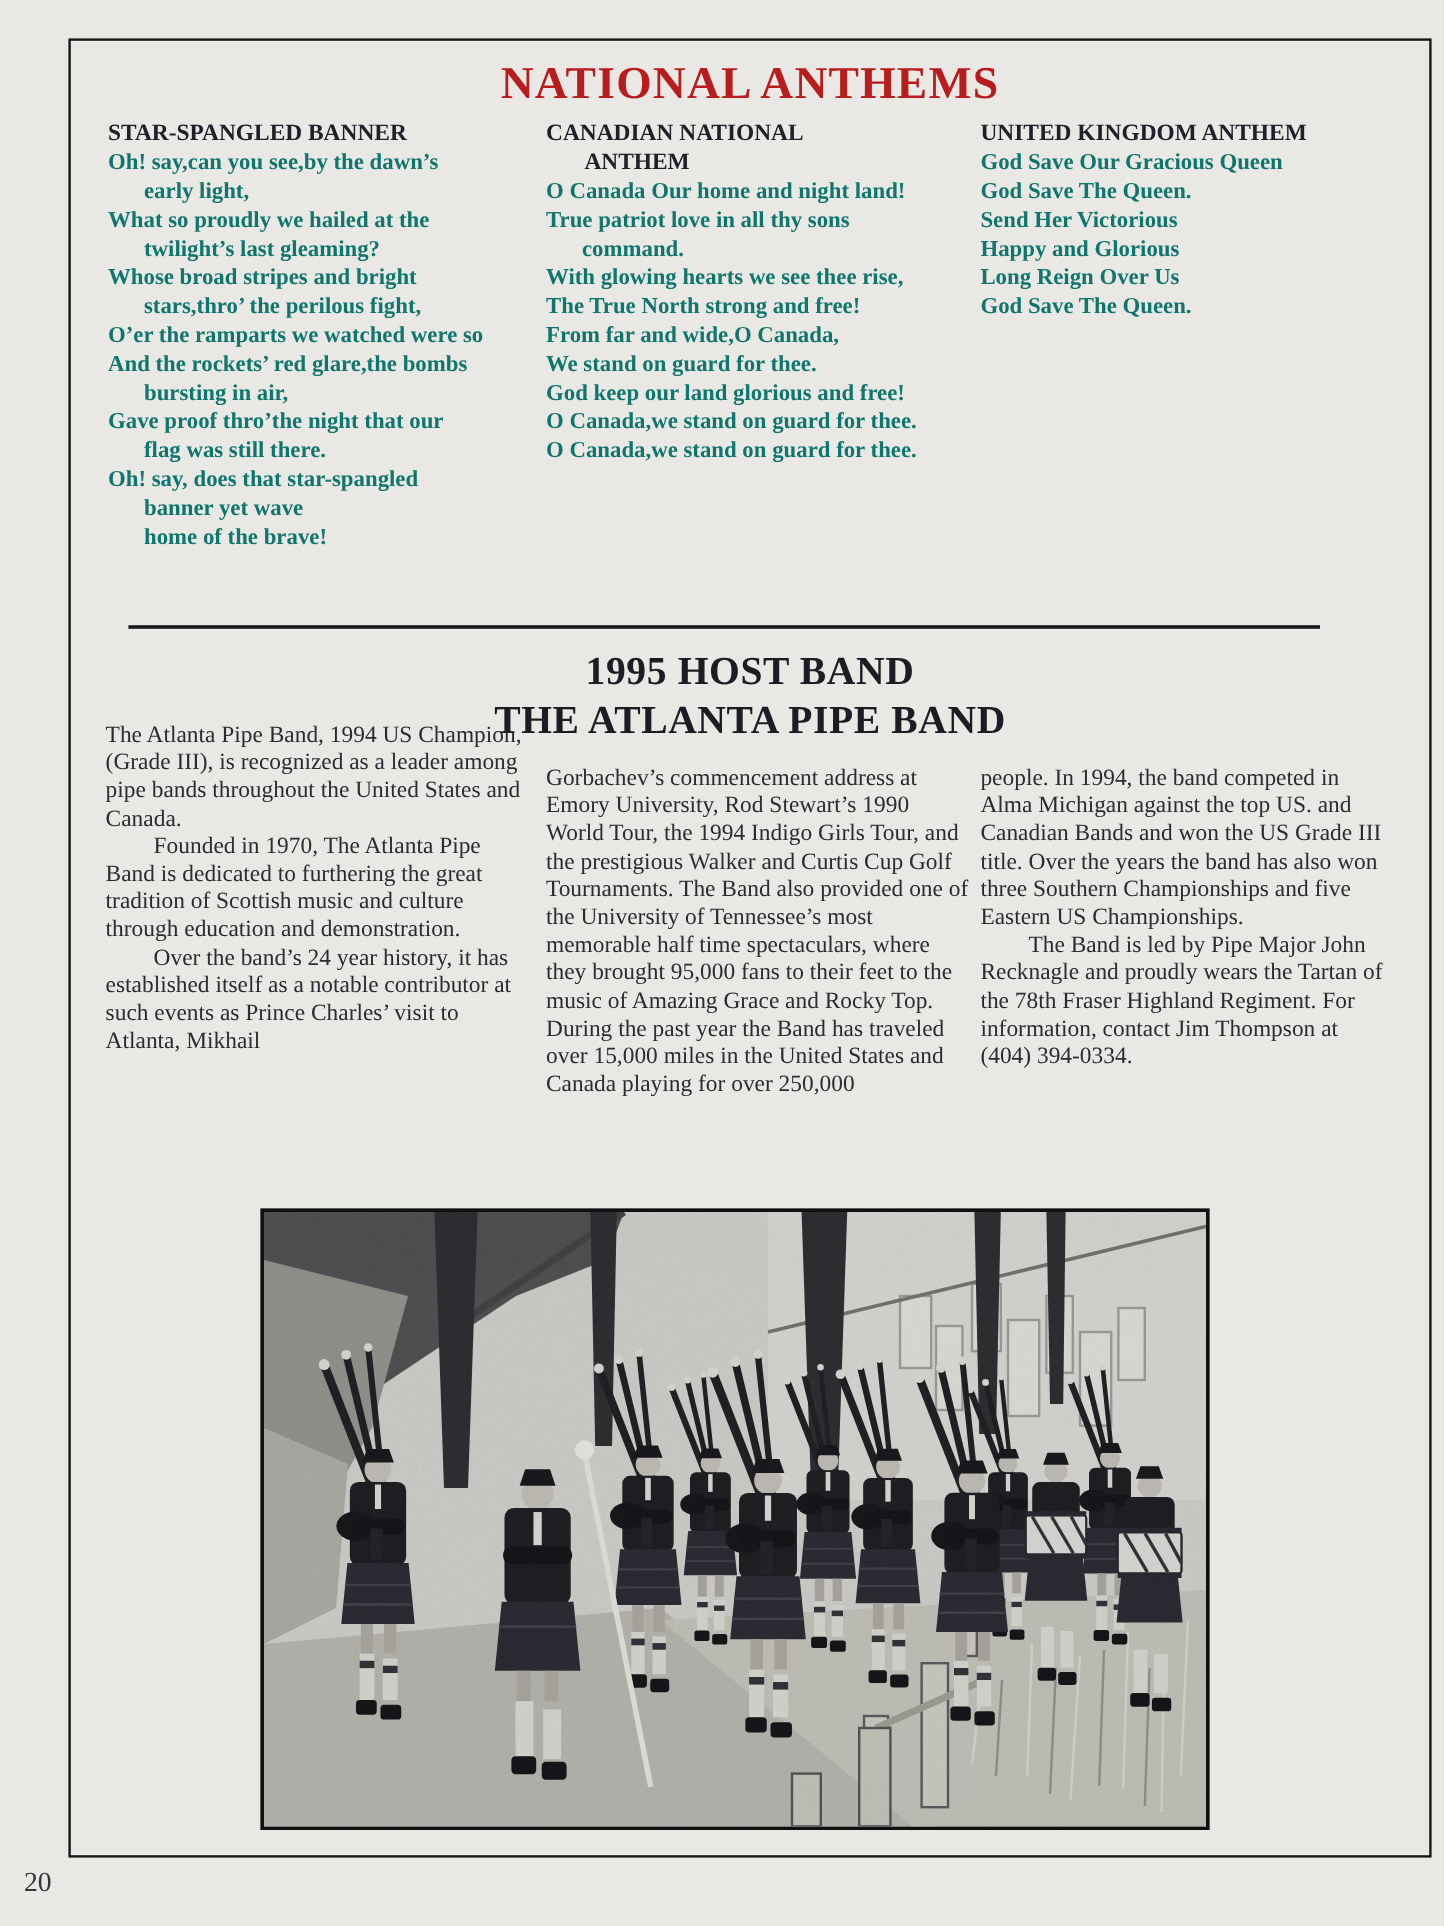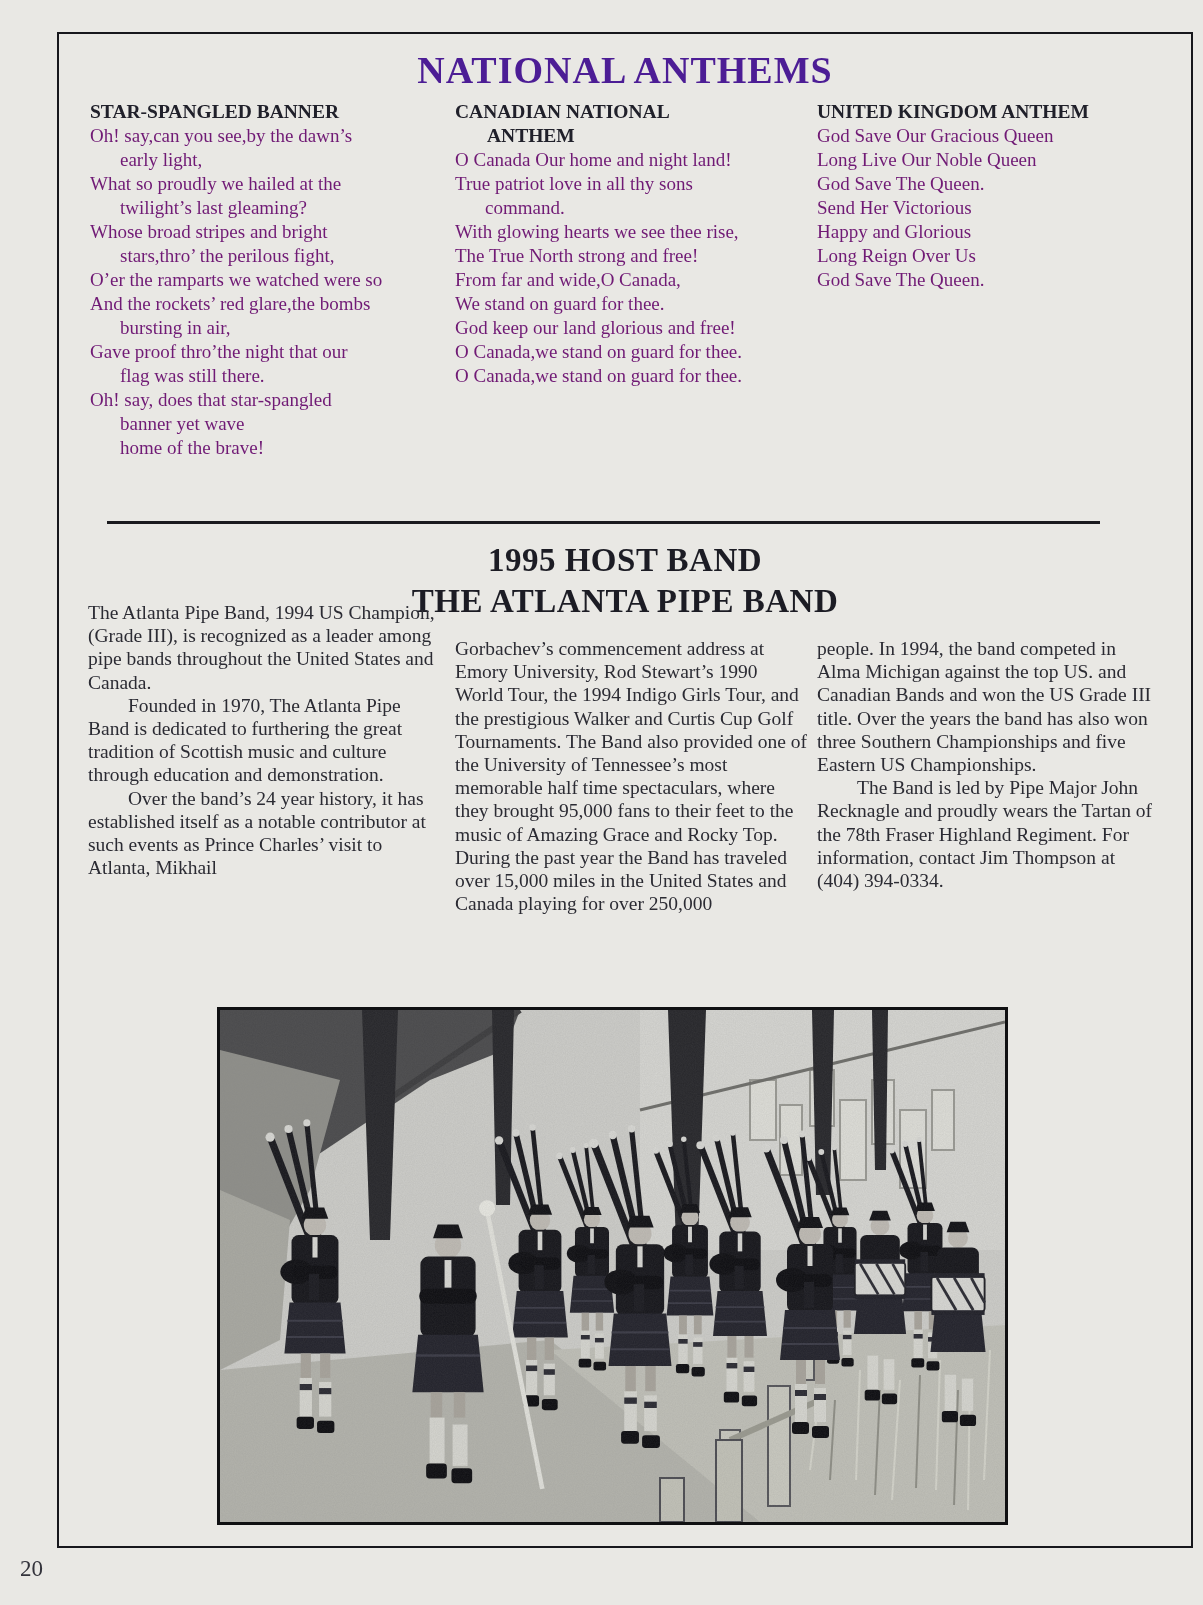--- a/index.html
+++ b/index.html
@@ -7,26 +7,26 @@
     position:relative;width:1203px;height:1605px;margin:0 auto;
     background:#e9e8e4;overflow:hidden;
     font-family:"Liberation Serif", serif;color:#2b2b33;
   }
   .frame{
     position:absolute;left:57px;top:32px;width:1136px;height:1516px;
     border:2px solid #17171c;box-sizing:border-box;background:#e9e8e4;
   }
   .main-title{
     position:absolute;left:57px;top:48px;width:1136px;text-align:center;
-    font-size:38px;font-weight:bold;letter-spacing:1px;color:#4c1d95;
+    font-size:38px;font-weight:bold;letter-spacing:1px;color:#b91c1c;
   }
   .anthem-col{position:absolute;font-size:19px;line-height:24px;}
   .hline{font-weight:bold;font-size:19.5px;line-height:24px;color:#20202a;}
   .hline.indent{padding-left:32px;}
-  .line{color:#701a75;}
+  .line{color:#0f766e;font-weight:bold;}
   .line.indent{padding-left:30px;}
   .rule{
     position:absolute;left:107px;top:521px;width:993px;height:2.5px;background:#1a1a1e;
   }
   .band-title{
     position:absolute;left:57px;top:540px;width:1136px;text-align:center;
     font-size:33px;font-weight:bold;line-height:41px;letter-spacing:.5px;color:#1c1c24;
   }
   .body-col{position:absolute;font-size:19.5px;line-height:23.2px;text-align:left;}
   .para{margin:0;}
@@ -128,21 +128,20 @@
         <div class="line">O Canada,we stand on guard for thee.</div>
       </div>
   </div>
 
   <div class="anthem-col" style="left:817px;top:100px;width:335px;">
     <div>
         <div class="hline">UNITED KINGDOM ANTHEM</div>
       </div>
     <div>
         <div class="line">God Save Our Gracious Queen</div>
-        <div class="line">Long Live Our Noble Queen</div>
         <div class="line">God Save The Queen.</div>
         <div class="line">Send Her Victorious</div>
         <div class="line">Happy and Glorious</div>
         <div class="line">Long Reign Over Us</div>
         <div class="line">God Save The Queen.</div>
       </div>
   </div>
 
   <div class="rule"></div>
 

